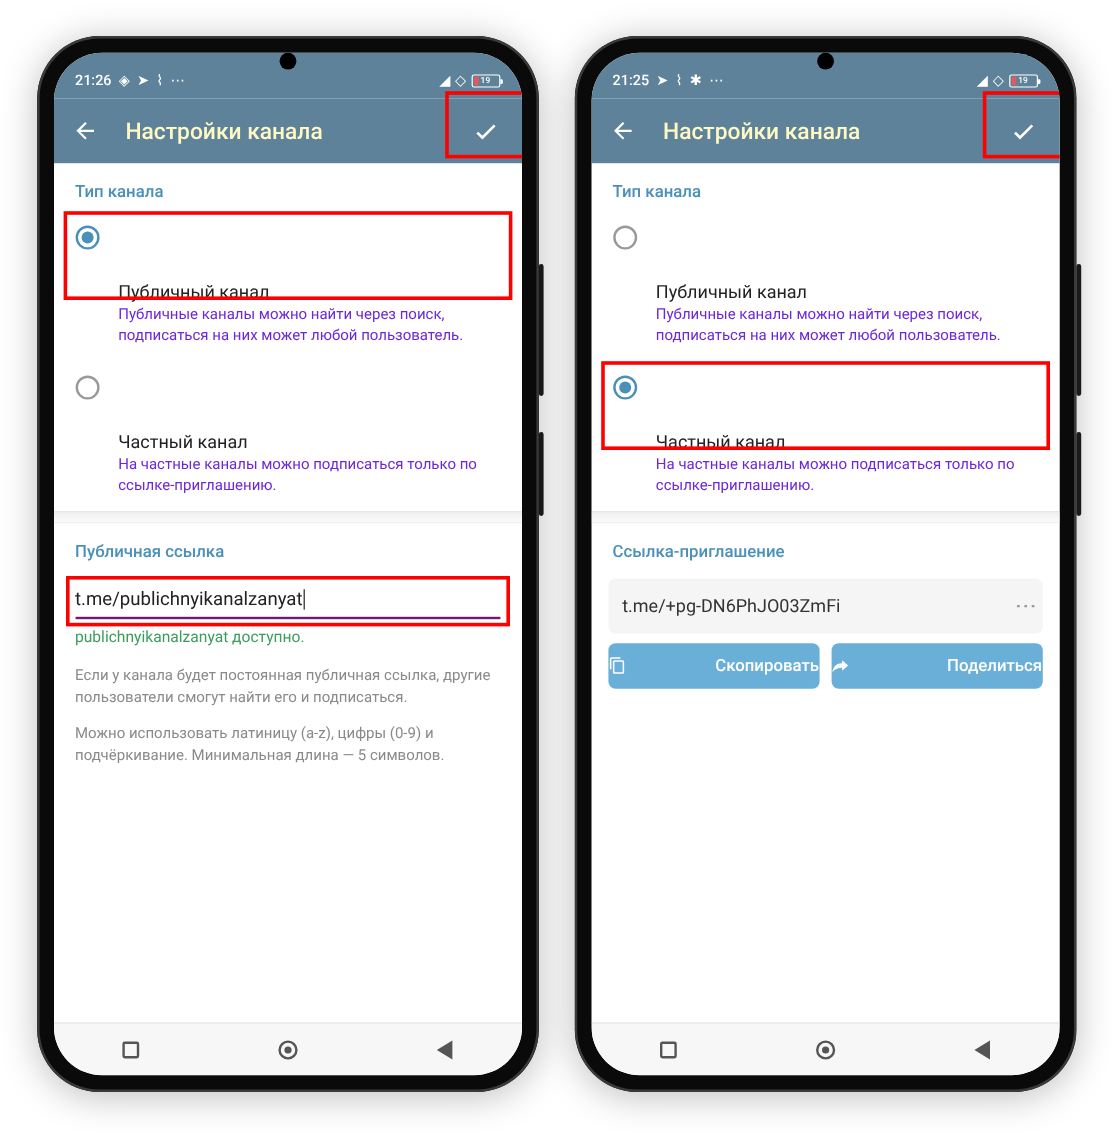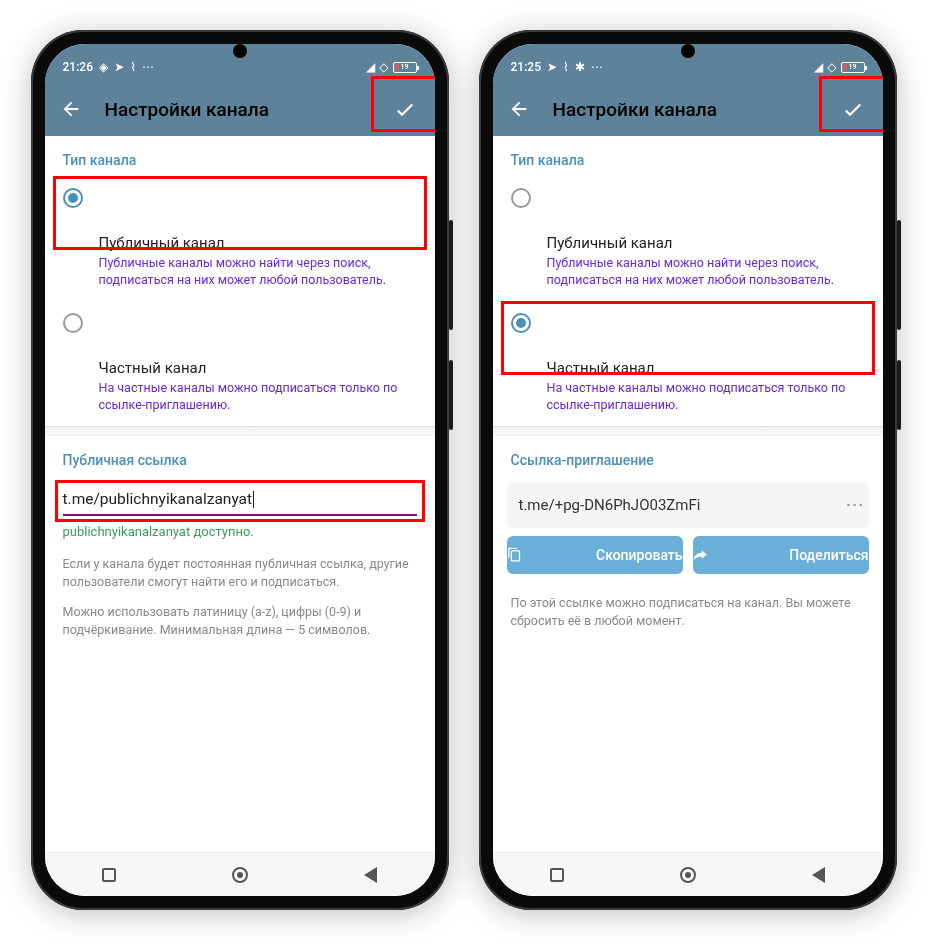--- a/index.html
+++ b/index.html
@@ -105,21 +105,21 @@
     width: 20%;
     background: #e05a5a;
     border-radius:1px;
   }
   .app-bar {
     background: #5e8299;
     height: 54px;
     display: flex;
     align-items: center;
     padding: 0 14px;
-    color: #000000;
+    color: #fef9c3;
     position: relative;
   }
   .app-bar .back-icon { width: 24px; height: 24px; display:flex; align-items:center; justify-content:center; }
   .app-bar .title { font-size: 19px; font-weight: 500; margin-left: 22px; }
   .app-bar .check-icon { position: absolute; right: 18px; width: 24px; height: 24px; display:flex; align-items:center; justify-content:center;}
   .red-box { position: absolute; border: 3px solid #ff0000; z-index: 5; pointer-events: none; }
   .content { flex: 1; background: #fff; overflow-y: auto; }
   .section-title {
     color: #4a90b8;
     font-size: 14px;
@@ -354,21 +354,20 @@
             </svg>
           <span>Скопировать</span>
         </div>
         <div class="btn">
           <svg width="15" height="15" viewBox="0 0 24 24">
               <path fill="#fff" d="M14 9V5l8 7-8 7v-4c-6 0-10 2-13 6 1-6 4-12 13-12z"></path>
             </svg>
           <span>Поделиться</span>
         </div>
       </div>
-      <div class="help-text">По этой ссылке можно подписаться на канал. Вы можете сбросить её в любой момент.</div>
     </div>
     <div class="nav-bar">
       <div class="nav-square"></div>
       <div class="nav-circle"></div>
       <div class="nav-tri"></div>
     </div>
   </div>
 </div>
 
 </body></html>

